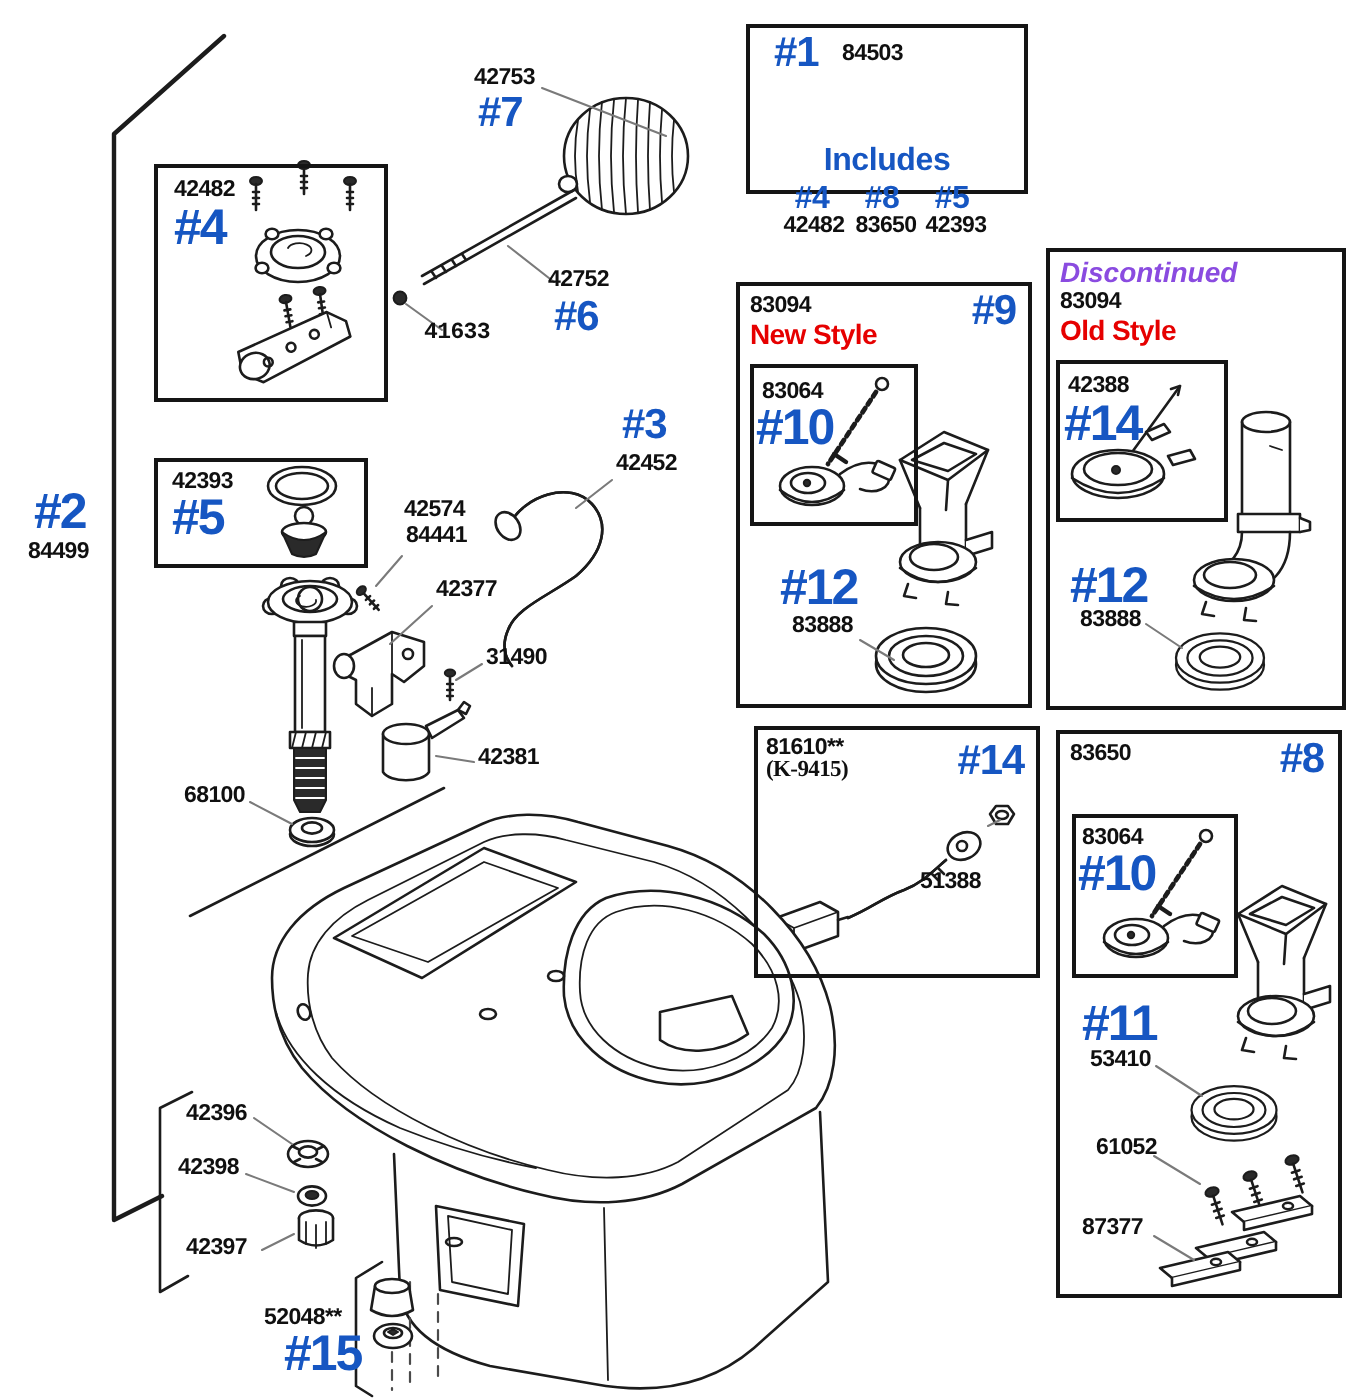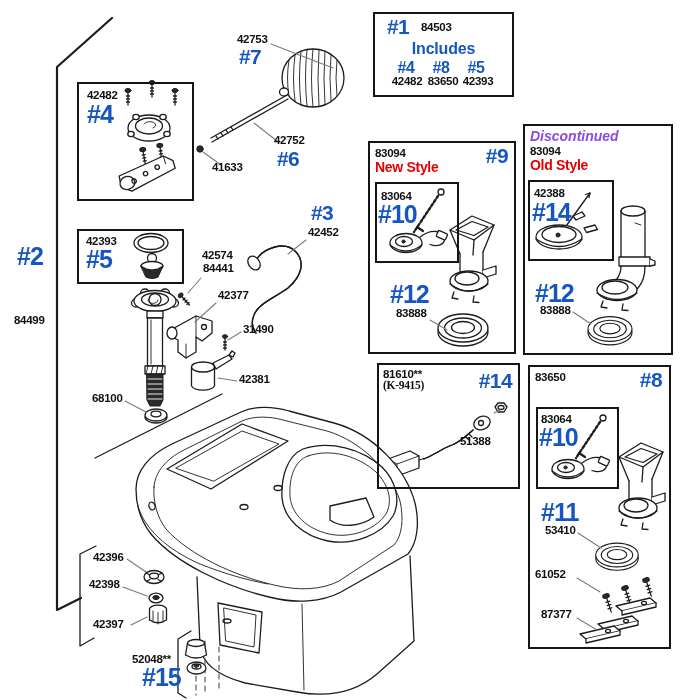--- a/index.html
+++ b/index.html
@@ -23,21 +23,21 @@
 
   .pn, .ref, .style-red, .disc { position:absolute; z-index:3; white-space:nowrap; line-height:1.05; }
   .pn { font-weight:bold; font-size:11.5px; color:#101010; letter-spacing:-0.3px; }
   .ref { font-weight:bold; color:var(--blue,#1656c2); }
   .ref-lg { font-size:25px; letter-spacing:-1px; }
   .ref-md { font-size:21px; letter-spacing:-0.6px; }
   .ref-sm { font-size:16px; letter-spacing:-0.3px; }
   .inc { font-size:16px; letter-spacing:-0.2px; }
   .style-red { color:var(--red,#e60000); font-weight:bold; font-size:14px; letter-spacing:-0.3px; }
   .disc { color:var(--purple,#8a4be0); font-weight:bold; font-style:italic; font-size:14px; }
-  .ctr { text-align:center; }
+  .ctr { text-align:center;margin-top:32px; }
 </style>
 </head>
 <body>
 
 <svg class="art" width="680" height="700" viewBox="0 0 680 700">
   <defs>
     <g id="flapper10">
       <circle cx="64" cy="6" r="3"></circle>
       <line x1="61" y1="10" x2="37" y2="46" class="chain"></line>
       <path d="M40,41 l6,4" class="hv"></path>
@@ -365,29 +365,29 @@
   <span class="ref ref-sm ctr" style="left:81px; top:46px; width:40px;">#5</span>
   <span class="pn ctr" style="left:10px; top:61px; width:44px;">42482</span>
   <span class="pn ctr" style="left:46px; top:61px; width:44px;">83650</span>
   <span class="pn ctr" style="left:81px; top:61px; width:44px;">42393</span>
 </div>
 
 <span class="pn" style="left:237px; top:33px;">42753</span>
 <span class="ref ref-md" style="left:239px; top:46px;">#7</span>
 <span class="pn" style="left:274px; top:134px;">42752</span>
 <span class="ref ref-md" style="left:277px; top:148px;">#6</span>
-<span class="pn" style="left:212px; top:161px;">41633</span>
+<span class="pn" style="left:212px; top:161px;font-family:Liberation Mono, monospace;">41633</span>
 
 <div class="box" style="left:77px; top:82px; width:113px; height:115px;">
   <span class="pn" style="left:8px; top:5px;">42482</span>
   <span class="ref ref-lg" style="left:8px; top:17px;">#4</span>
 </div>
 
 <span class="ref ref-lg" style="left:17px; top:243px;">#2</span>
-<span class="pn" style="left:14px; top:270px;margin-top:44px;">84499</span>
+<span class="pn" style="left:14px; top:270px;">84499</span>
 
 <div class="box" style="left:77px; top:229px; width:103px; height:51px;">
   <span class="pn" style="left:7px; top:4px;">42393</span>
   <span class="ref ref-lg" style="left:7px; top:15px;">#5</span>
 </div>
 
 <span class="pn" style="left:202px; top:249px;">42574</span>
 <span class="pn" style="left:203px; top:262px;">84441</span>
 <span class="pn" style="left:218px; top:289px;">42377</span>
 <span class="pn" style="left:243px; top:323px;">31490</span>
@@ -430,21 +430,21 @@
 
 <div class="box" style="left:528px; top:365px; width:139px; height:280px;">
   <span class="pn" style="left:5px; top:4px;">83650</span>
   <span class="ref ref-md" style="right:7px; top:2px;">#8</span>
   <div class="box-inner" style="left:6px; top:40px; width:79px; height:78px;">
     <span class="pn" style="left:3px; top:4px;">83064</span>
     <span class="ref ref-lg" style="left:1px; top:15px;">#10</span>
   </div>
   <span class="ref ref-lg" style="left:11px; top:132px;">#11</span>
   <span class="pn" style="left:15px; top:157px;">53410</span>
-  <span class="pn" style="left:5px; top:201px;">61052</span>
+  <span class="pn" style="left:18px; top:201px;">61052</span>
   <span class="pn" style="left:11px; top:241px;">87377</span>
 </div>
 
 <span class="pn" style="left:93px; top:551px;">42396</span>
 <span class="pn" style="left:89px; top:578px;">42398</span>
 <span class="pn" style="left:93px; top:618px;">42397</span>
 
 <span class="pn" style="left:132px; top:653px;">52048**</span>
 <span class="ref ref-lg" style="left:126px; top:664px;margin-left:16px;">#15</span>
 

